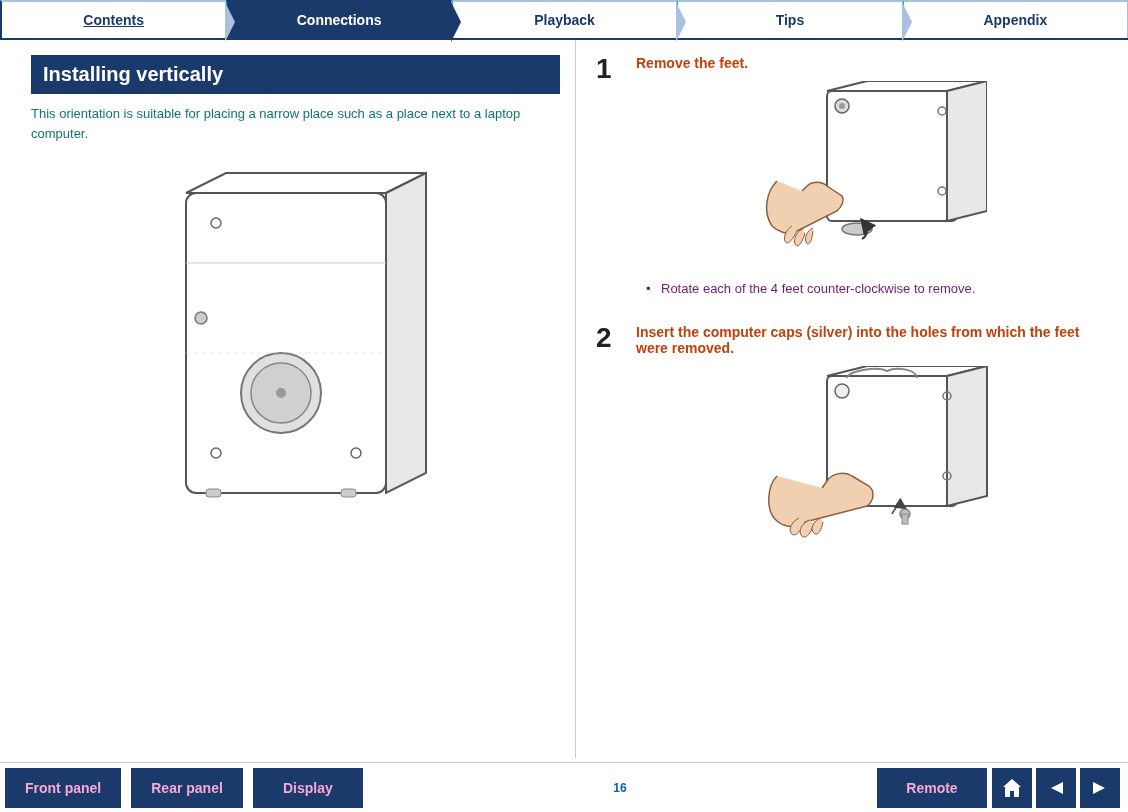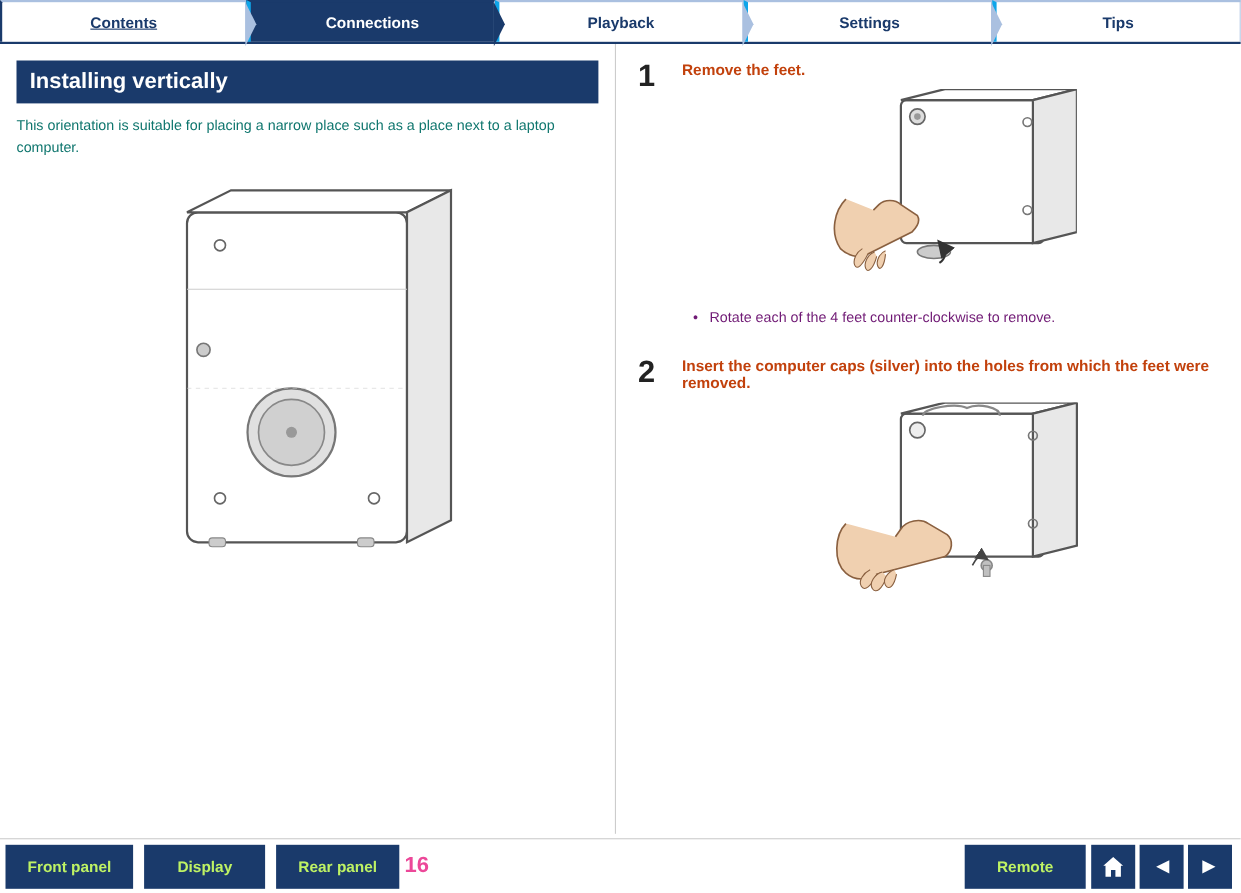--- a/index.html
+++ b/index.html
@@ -24,21 +24,21 @@
       flex: 1;
       text-align: center;
       padding: 10px 0;
       font-size: 14px;
       font-weight: bold;
       color: #1a3a6b;
       cursor: pointer;
       border-right: 1px solid #aac0e0;
       position: relative;
       border-top: 2px solid #aac0e0;
-      border-left: 4px solid #0ea5e9;
+      border-left: 1px solid #0ea5e9;
     }
     .top-nav-tab:first-child { border-left: 2px solid #1a3a6b; text-decoration: underline; }
     .top-nav-tab.active {
       background: #1a3a6b;
       color: #fff;
       border-top: 2px solid #1a3a6b;
     }
     
     .top-nav-tab::after {
       content: '';
@@ -55,20 +55,21 @@
     .top-nav-tab.active::after {
       border-left-color: #1a3a6b;
     }
     .top-nav-tab:last-child::after { display: none; }
 
     
     .content-area {
       display: flex;
       height: calc(812px - 44px - 50px);
       padding: 0;
+      margin-left: 16px;
     }
 
     
     .left-panel {
       width: 560px;
       padding: 15px 15px 10px 15px;
       border-right: 1px solid #ccc;
     }
 
     .section-title {
@@ -155,40 +156,40 @@
       width: 100%;
       height: 50px;
       background: #fff;
       border-top: 1px solid #ccc;
       display: flex;
       align-items: center;
     }
 
     .bottom-btn {
       background: #1a3a6b;
-      color: #bef264;
+      color: #f9a8d4;
       font-size: 14px;
       font-weight: bold;
       padding: 10px 20px;
       cursor: pointer;
       display: inline-flex;
       align-items: center;
       justify-content: center;
       height: 40px;
       margin: 5px;
       border: none;
       min-width: 110px;
     }
 
     .page-number {
       flex: 1;
-      text-align: left;
-      font-size: 20px;
-      font-weight: bold;
-      color: #ec4899;
+      text-align: center;
+      font-size: 12px;
+      font-weight: bold;
+      color: #0369a1;
     }
 
     .bottom-right-icons {
       display: flex;
       gap: 4px;
       margin-right: 8px;
     }
 
     .icon-btn {
       width: 40px;
@@ -201,22 +202,22 @@
       border: none;
     }
   </style>
 </head>
 <body>
 
 <nav class="top-nav">
   <div class="top-nav-tab">Contents</div>
   <div class="top-nav-tab active">Connections</div>
   <div class="top-nav-tab">Playback</div>
-  <div class="top-nav-tab">Settings</div>
   <div class="top-nav-tab">Tips</div>
+  <div class="top-nav-tab">Appendix</div>
 </nav>
 
 <div class="content-area">
 
   <div class="left-panel">
     <div class="section-title">Installing vertically</div>
     <p class="description-text">This orientation is suitable for placing a narrow place such as a place next to a laptop computer.</p>
 
     
     <div class="device-illustration">
@@ -329,22 +330,22 @@
           </svg>
         </div>
       </div>
     </div>
 
   </div>
 </div>
 
 <div class="bottom-nav">
   <button class="bottom-btn">Front panel</button>
+  <button class="bottom-btn">Rear panel</button>
   <button class="bottom-btn">Display</button>
-  <button class="bottom-btn">Rear panel</button>
   <div class="page-number">16</div>
   <button class="bottom-btn">Remote</button>
   <div class="bottom-right-icons">
     <button class="icon-btn">
       <svg width="22" height="22" viewBox="0 0 22 22">
         <polygon points="11,2 2,10 4,10 4,20 9,20 9,14 13,14 13,20 18,20 18,10 20,10" fill="white"></polygon>
       </svg>
     </button>
     <button class="icon-btn">
       <svg width="22" height="22" viewBox="0 0 22 22">

